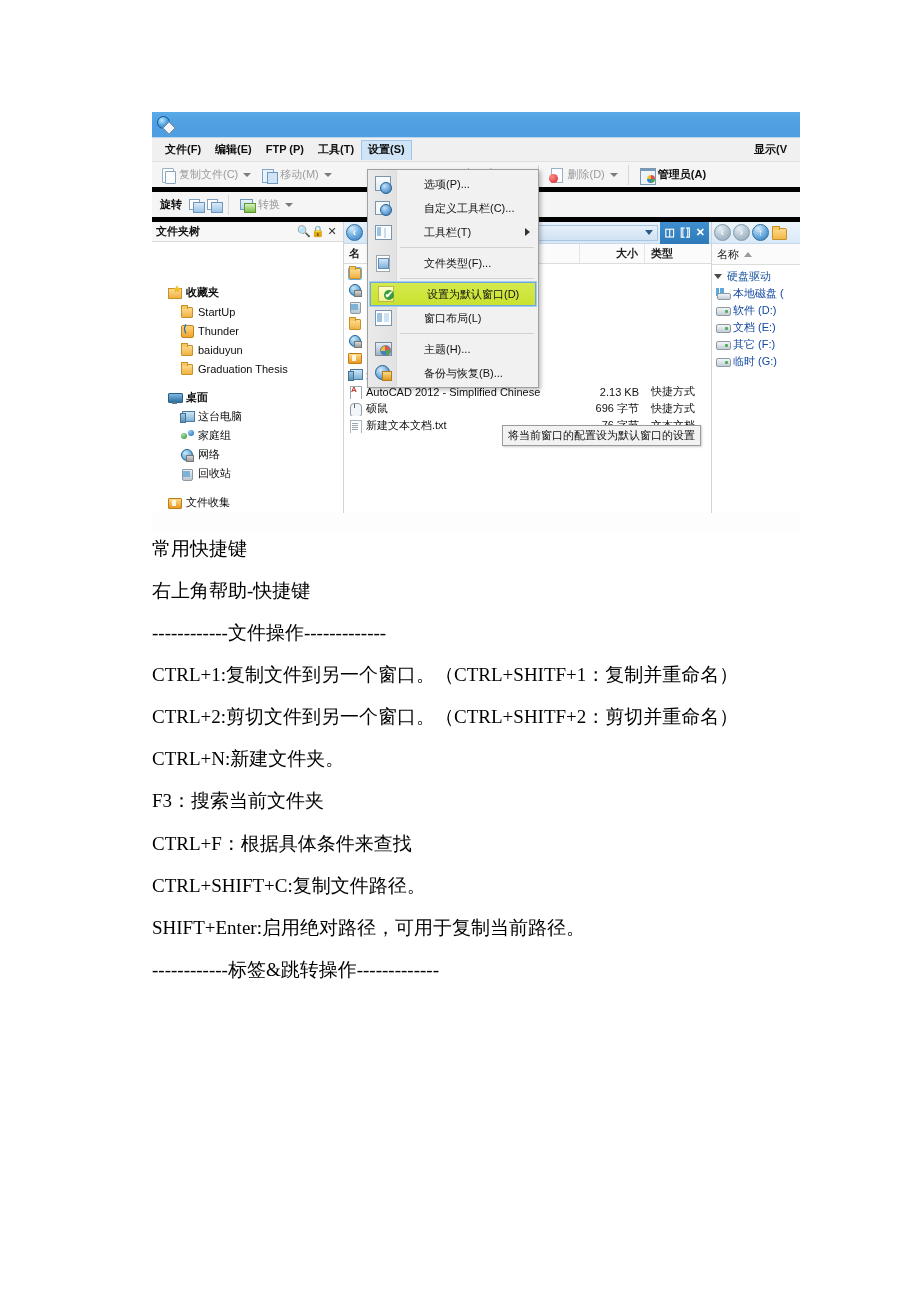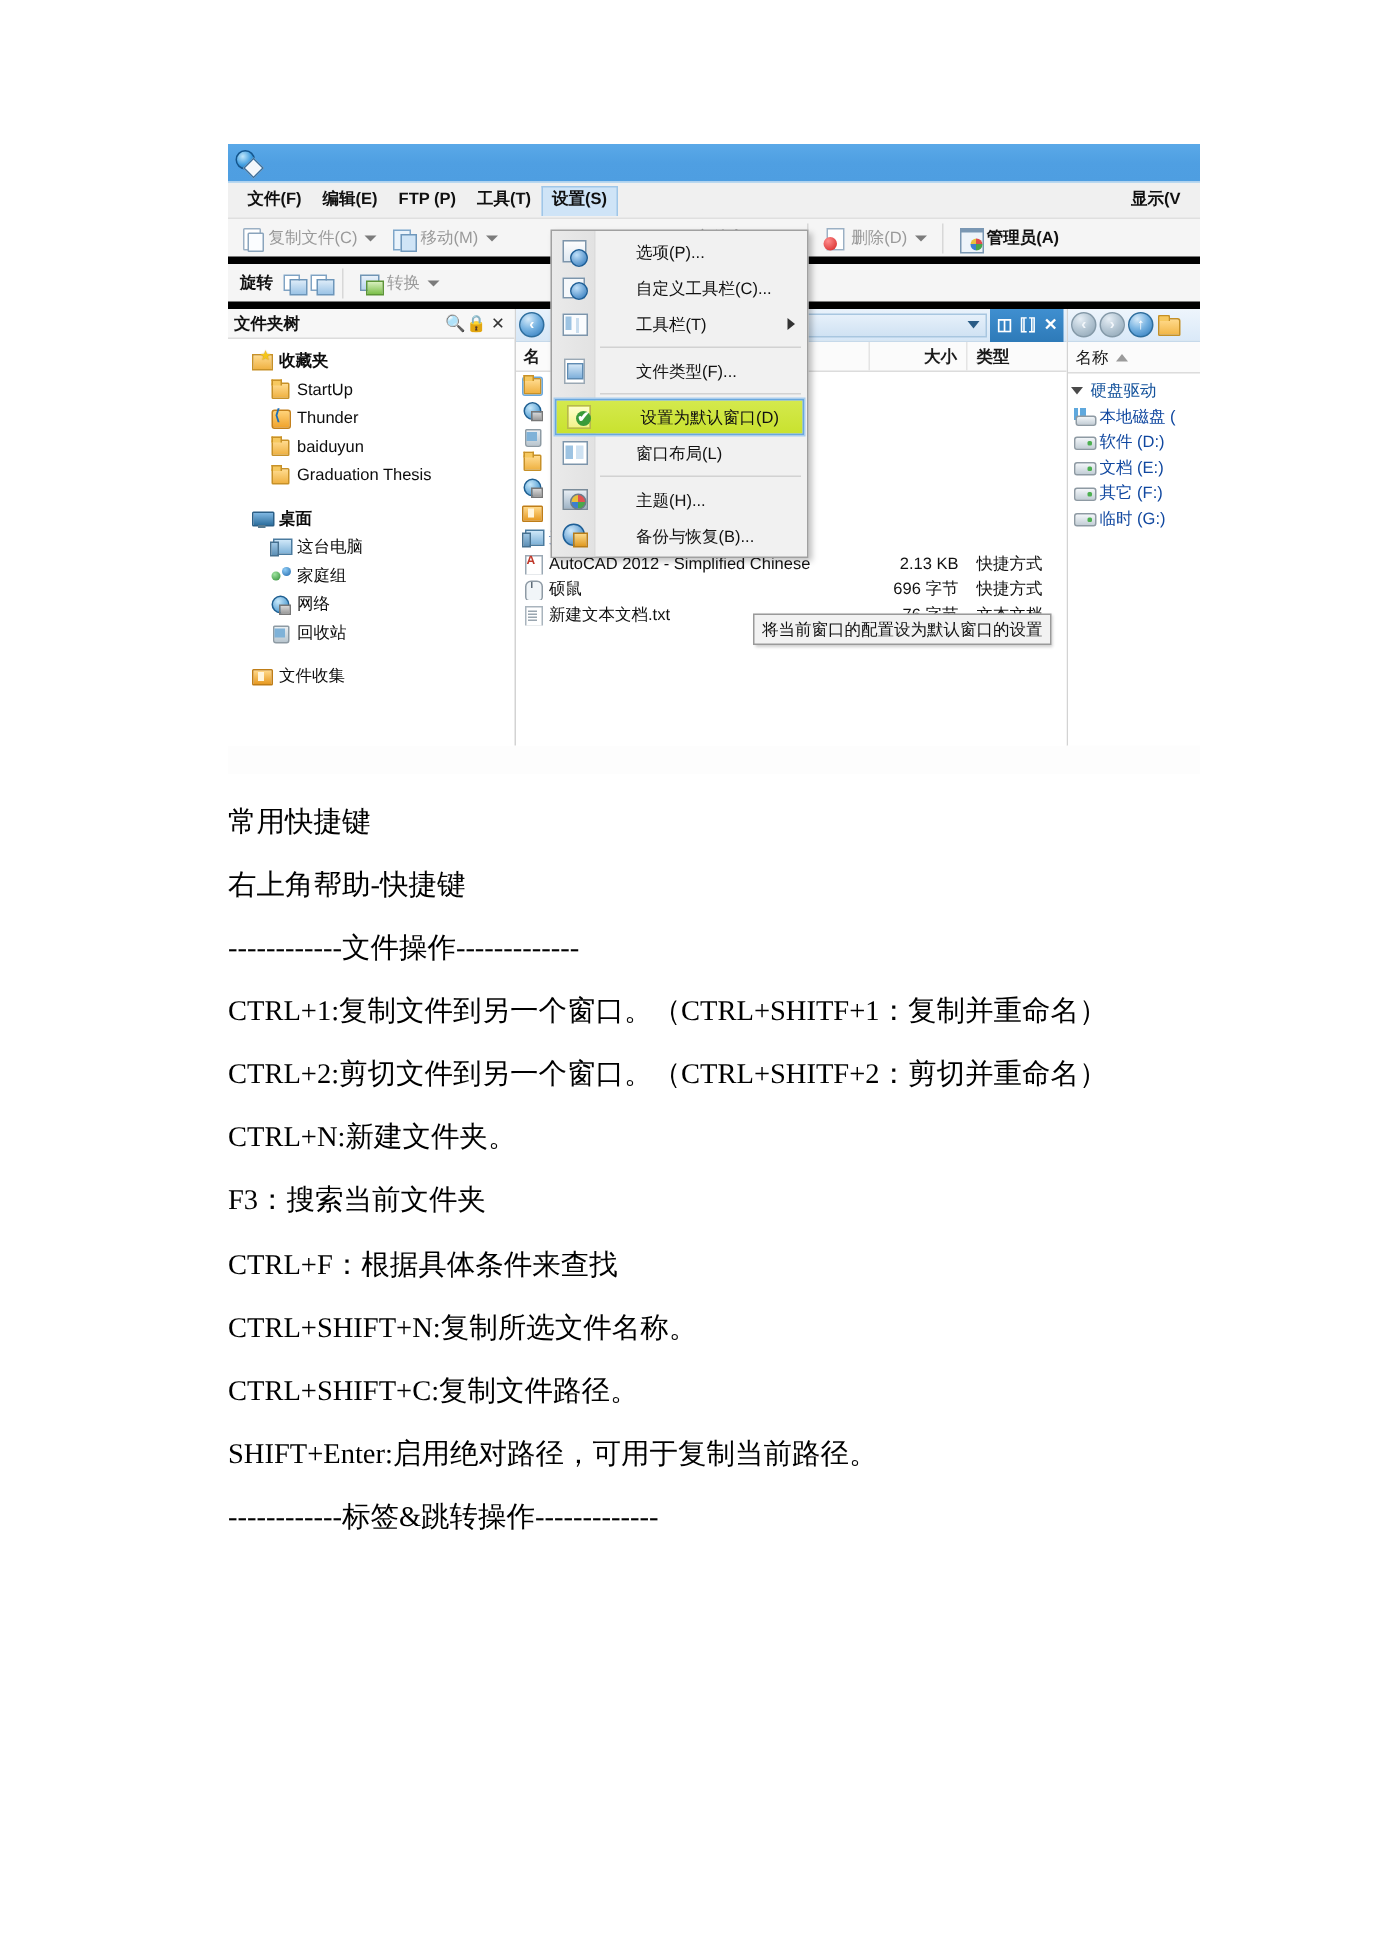--- a/index.html
+++ b/index.html
@@ -12,21 +12,21 @@
     height: 1302px;
     position: relative;
     font-family: "Liberation Serif", serif;
     overflow: hidden;
   }
 
   
   #app-window {
     position: absolute;
     left: 152px;
-    top: 96px;
+    top: 112px;
     width: 648px;
     height: 420px;
     background: #fdfdfd;
     font-family: "Liberation Sans", sans-serif;
     font-size: 11px;
     color: #1a1a1a;
     overflow: hidden;
   }
 
   
@@ -205,20 +205,21 @@
     height: 291px;
     background: #fff;
   }
   .pane-tree {
     width: 192px;
     border-right: 1px solid #d3d3d3;
     box-sizing: border-box;
     background: #fff;
     display: flex;
     flex-direction: column;
+    gap: 36px;
   }
   .tree-head {
     height: 20px;
     display: flex;
     align-items: center;
     padding: 0 4px;
     border-bottom: 1px solid #dcdcdc;
     background: #f7f7f7;
     box-sizing: border-box;
   }
@@ -881,17 +882,16 @@
 
 <div class="doc-text doc-wrap">
   <p>常用快捷键</p>
   <p>右上角帮助-快捷键</p>
   <p>------------文件操作-------------</p>
   <p>CTRL+1:复制文件到另一个窗口。（CTRL+SHITF+1：复制并重命名）</p>
   <p>CTRL+2:剪切文件到另一个窗口。（CTRL+SHITF+2：剪切并重命名）</p>
   <p>CTRL+N:新建文件夹。</p>
   <p>F3：搜索当前文件夹</p>
   <p>CTRL+F：根据具体条件来查找</p>
-  <p>CTRL+SHIFT+N:复制所选文件名称。</p>
   <p>CTRL+SHIFT+C:复制文件路径。</p>
   <p>SHIFT+Enter:启用绝对路径，可用于复制当前路径。</p>
   <p>------------标签&amp;跳转操作-------------</p>
 </div>
 
 </body></html>

